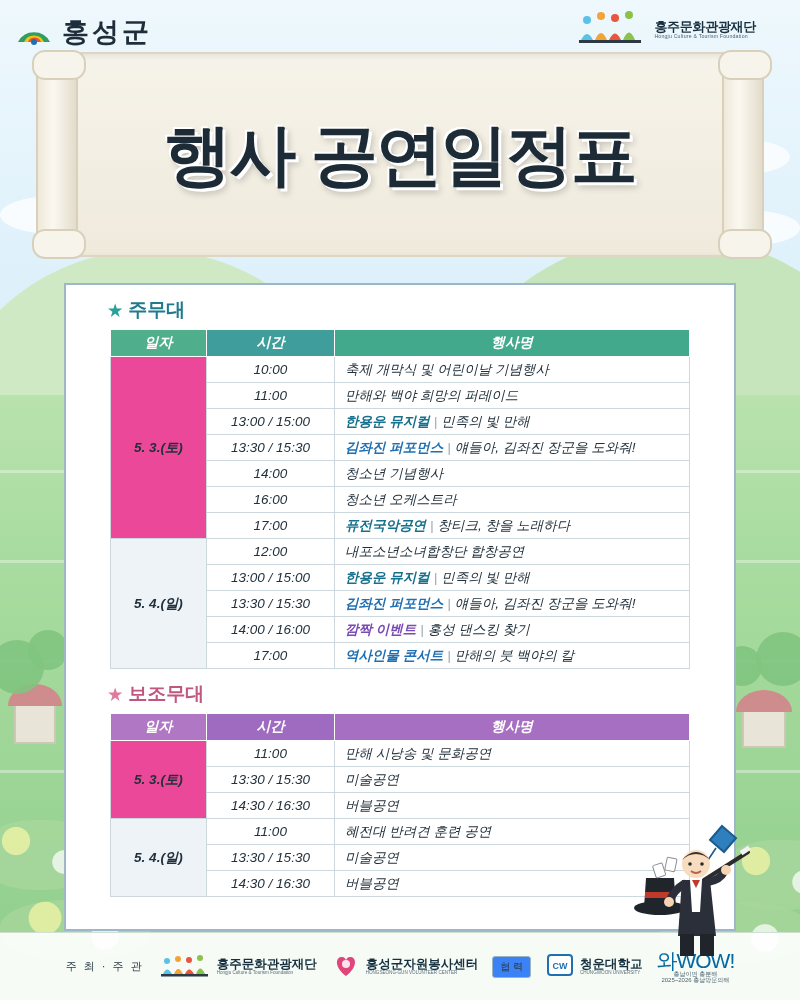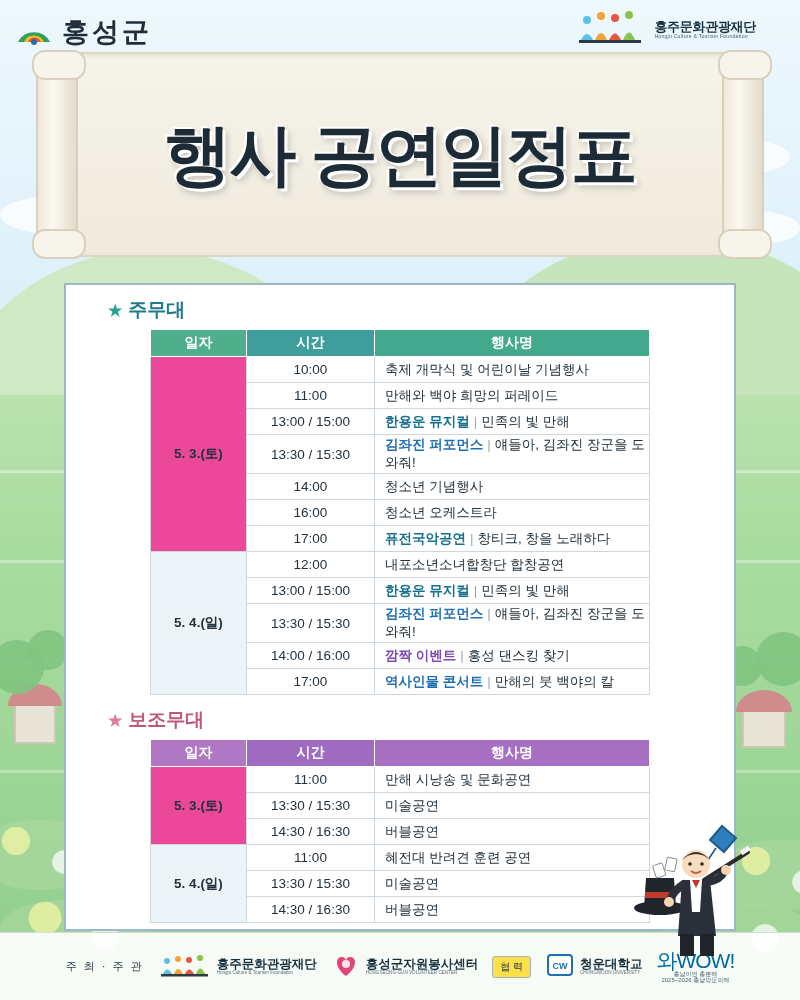--- a/index.html
+++ b/index.html
@@ -109,21 +109,21 @@
     display: flex; align-items: center; gap: 6px;
     font-size: 19px; font-weight: bold; padding: 12px 0 6px 42px;
   }
   .section-head.primary { color: #1f7a8c; }
   .section-head.secondary { color: #c0577f; }
   .star { font-size: 16px; }
   .star.primary { color: #2aa198; }
   .star.secondary { color: #e07a9f; }
 
   table { border-collapse: collapse; margin: 0 auto; }
-  table.sched { width: 500px; table-layout: fixed; }
+  table.sched { width: 580px; table-layout: fixed; font-style: italic; }
   table.sched th {
     color: #fff; font-size: 14px; font-weight: bold; height: 27px;
     border: 1px solid #ffffff;
   }
   .thead-primary th { background: #4fae8b; }
   .thead-primary th.c2 { background: #3f9e9b; }
   .thead-primary th.c3 { background: #43a98c; }
   .thead-secondary th { background: #b078c4; }
   .thead-secondary th.c2 { background: #9f6bc0; }
   .thead-secondary th.c3 { background: #a76fc2; }
@@ -152,21 +152,21 @@
     background: rgba(255,255,255,.92); border-top: 1px solid #cfe0d2;
     display: flex; align-items: center; justify-content: center; gap: 14px; z-index: 4;
   }
   .f-label { font-size: 11px; color: #2b3a45; letter-spacing: 2px; white-space: nowrap; }
   .f-chip { display: flex; align-items: center; gap: 5px; }
   .f-chip .cap { line-height: 1.05; }
   .f-chip .cap .a { font-size: 12.5px; font-weight: bold; color: #16303f; }
   .f-chip .cap .b { font-size: 4.6px; color: #5b6f7b; }
   .f-box {
     font-size: 10px; color: #2b3a45; border: 1px solid #9fb3bf; border-radius: 3px;
-    padding: 3px 7px; background: #fde047; white-space: nowrap;
+    padding: 3px 7px; background: #3b82f6; white-space: nowrap;
   }
   .f-wow { line-height: 1; text-align: center; }
   .f-wow .w1 { font-size: 21px; font-weight: normal; color: #0369a1; letter-spacing: -1px; }
   .f-wow .w2 { font-size: 6px; color: #4d6471; }
   .f-dots { position: relative; width: 54px; height: 26px; }
 </style>
 </head>
 <body>
 
 <div class="bg">

